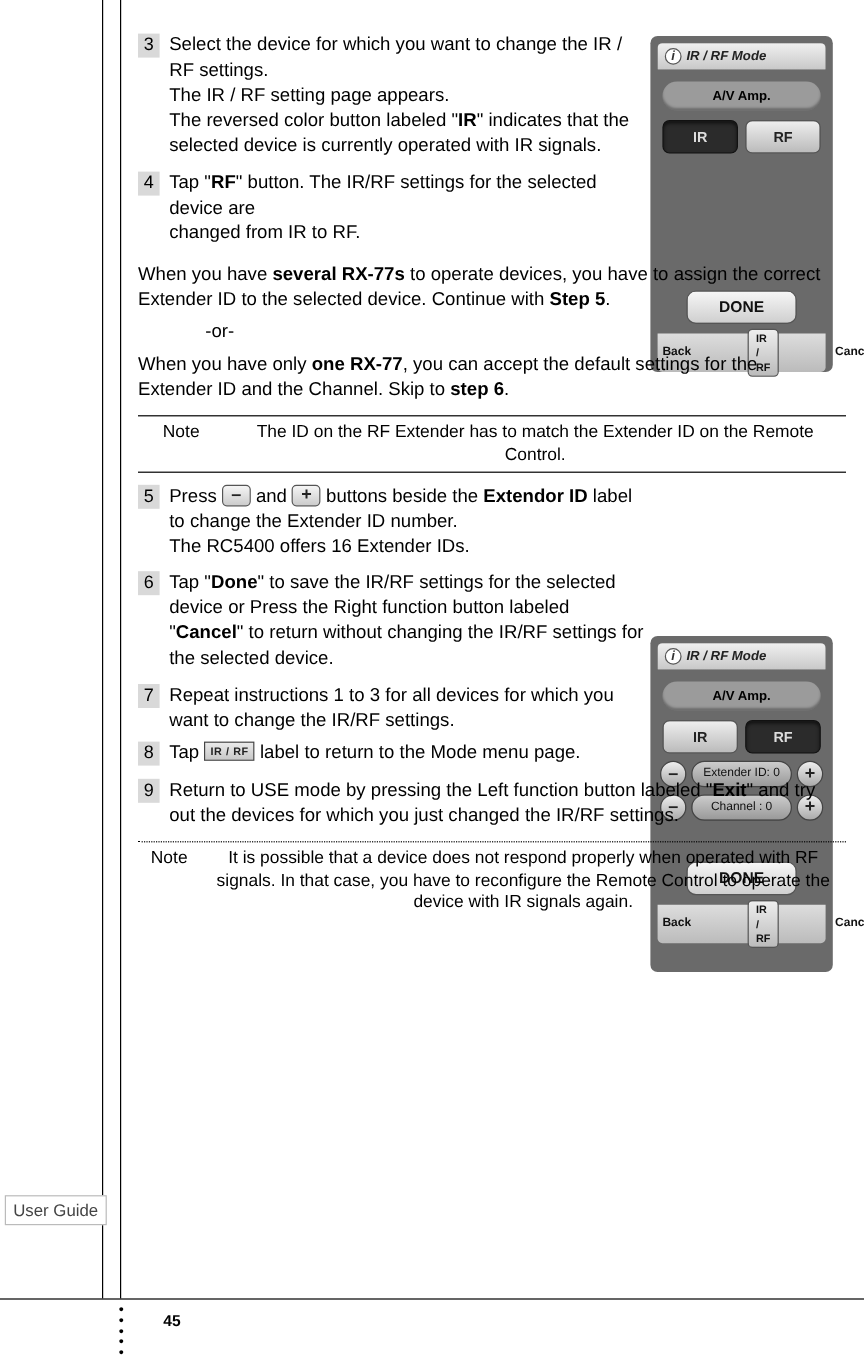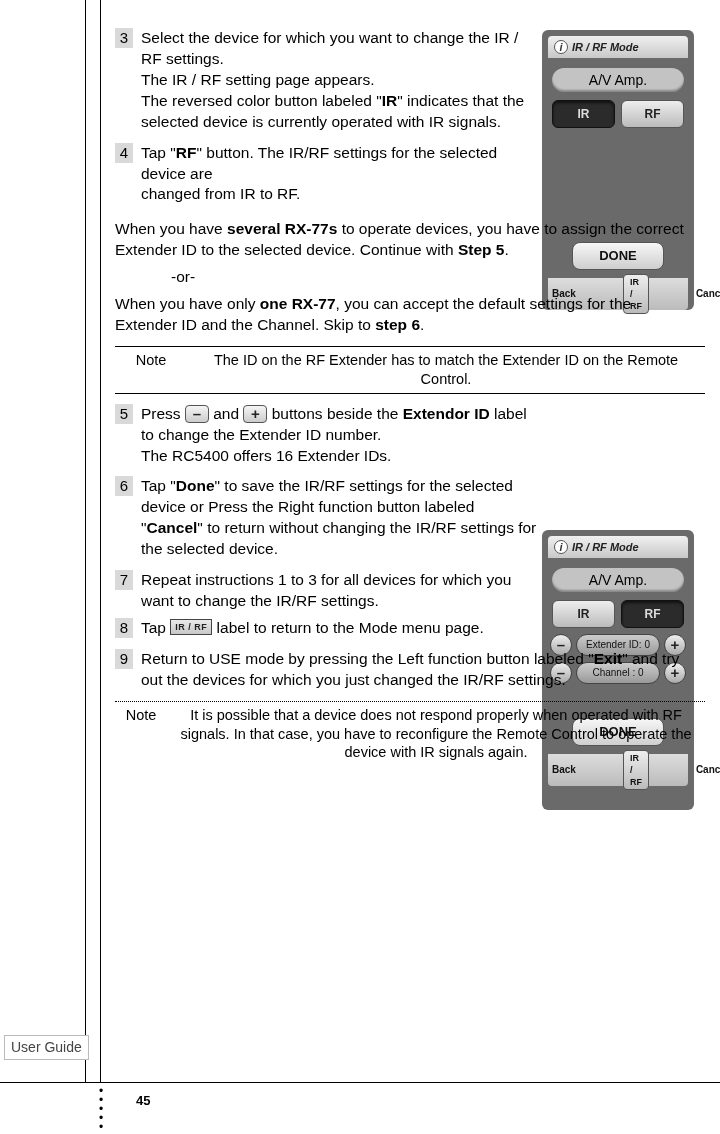--- a/index.html
+++ b/index.html
@@ -31,21 +31,21 @@
     border-left: 1px solid #000;
   }
   .hline {
     position: absolute;
     left: 0; top: 1082px; width: 720px; height: 0;
     border-top: 1px solid #000;
   }
   .user-guide {
     position: absolute;
     left: 4px;
-    top: 1035px;
+    top: 996px;
     font-size: 14px;
     color: #444;
     background: #fff;
     padding: 2px 6px;
     border: 1px solid #bbb;
   }
   .pagenum {
     position: absolute;
     left: 136px;
     top: 1092px;
@@ -111,24 +111,24 @@
     border-radius:4px 4px 0 0; height:22px;
     display:flex; align-items:center; padding:0 6px; gap:4px;
   }
   .icircle {
     width:14px;height:14px;border-radius:50%;
     background:#fff;border:1px solid #555;
     display:flex;align-items:center;justify-content:center;
     font-style:italic;font-weight:bold;font-size:11px;color:#333;
   }
   .shot-dev {
-    background:#fdba74;color:#000;border-radius:12px;
+    background:#22c55e;color:#000;border-radius:12px;
     margin:10px 4px 8px 4px;height:24px;
     display:flex;align-items:center;justify-content:center;
-    font-weight:normal;font-size:14px;
+    font-weight:bold;font-size:11px;
     box-shadow: inset 0 -2px 2px rgba(0,0,0,.3);
   }
   .seg { display:flex; gap:6px; margin:0 4px; }
   .seg .btn {
     flex:1;height:28px;border-radius:6px;
     display:flex;align-items:center;justify-content:center;
     font-weight:bold;font-size:12px;
   }
   .btn-dark { background:#2b2b2b;color:#ddd;border:1px solid #111;box-shadow: inset 0 2px 3px rgba(0,0,0,.6);}
   .btn-light { background:linear-gradient(#eee,#bbb);color:#222;border:1px solid #555;}

